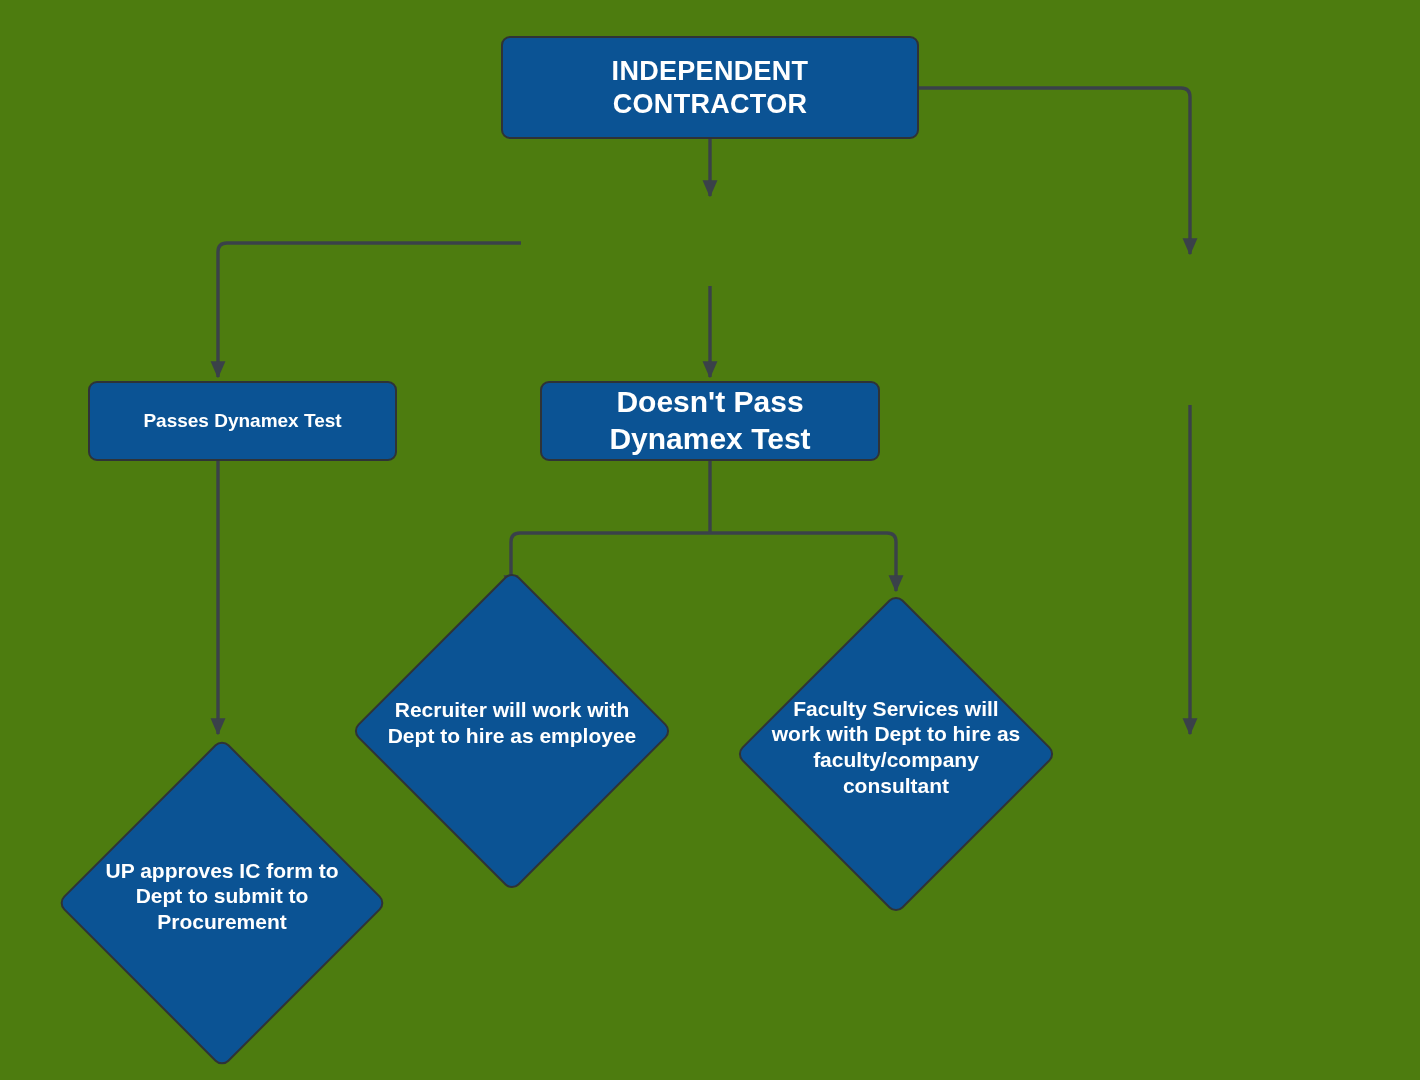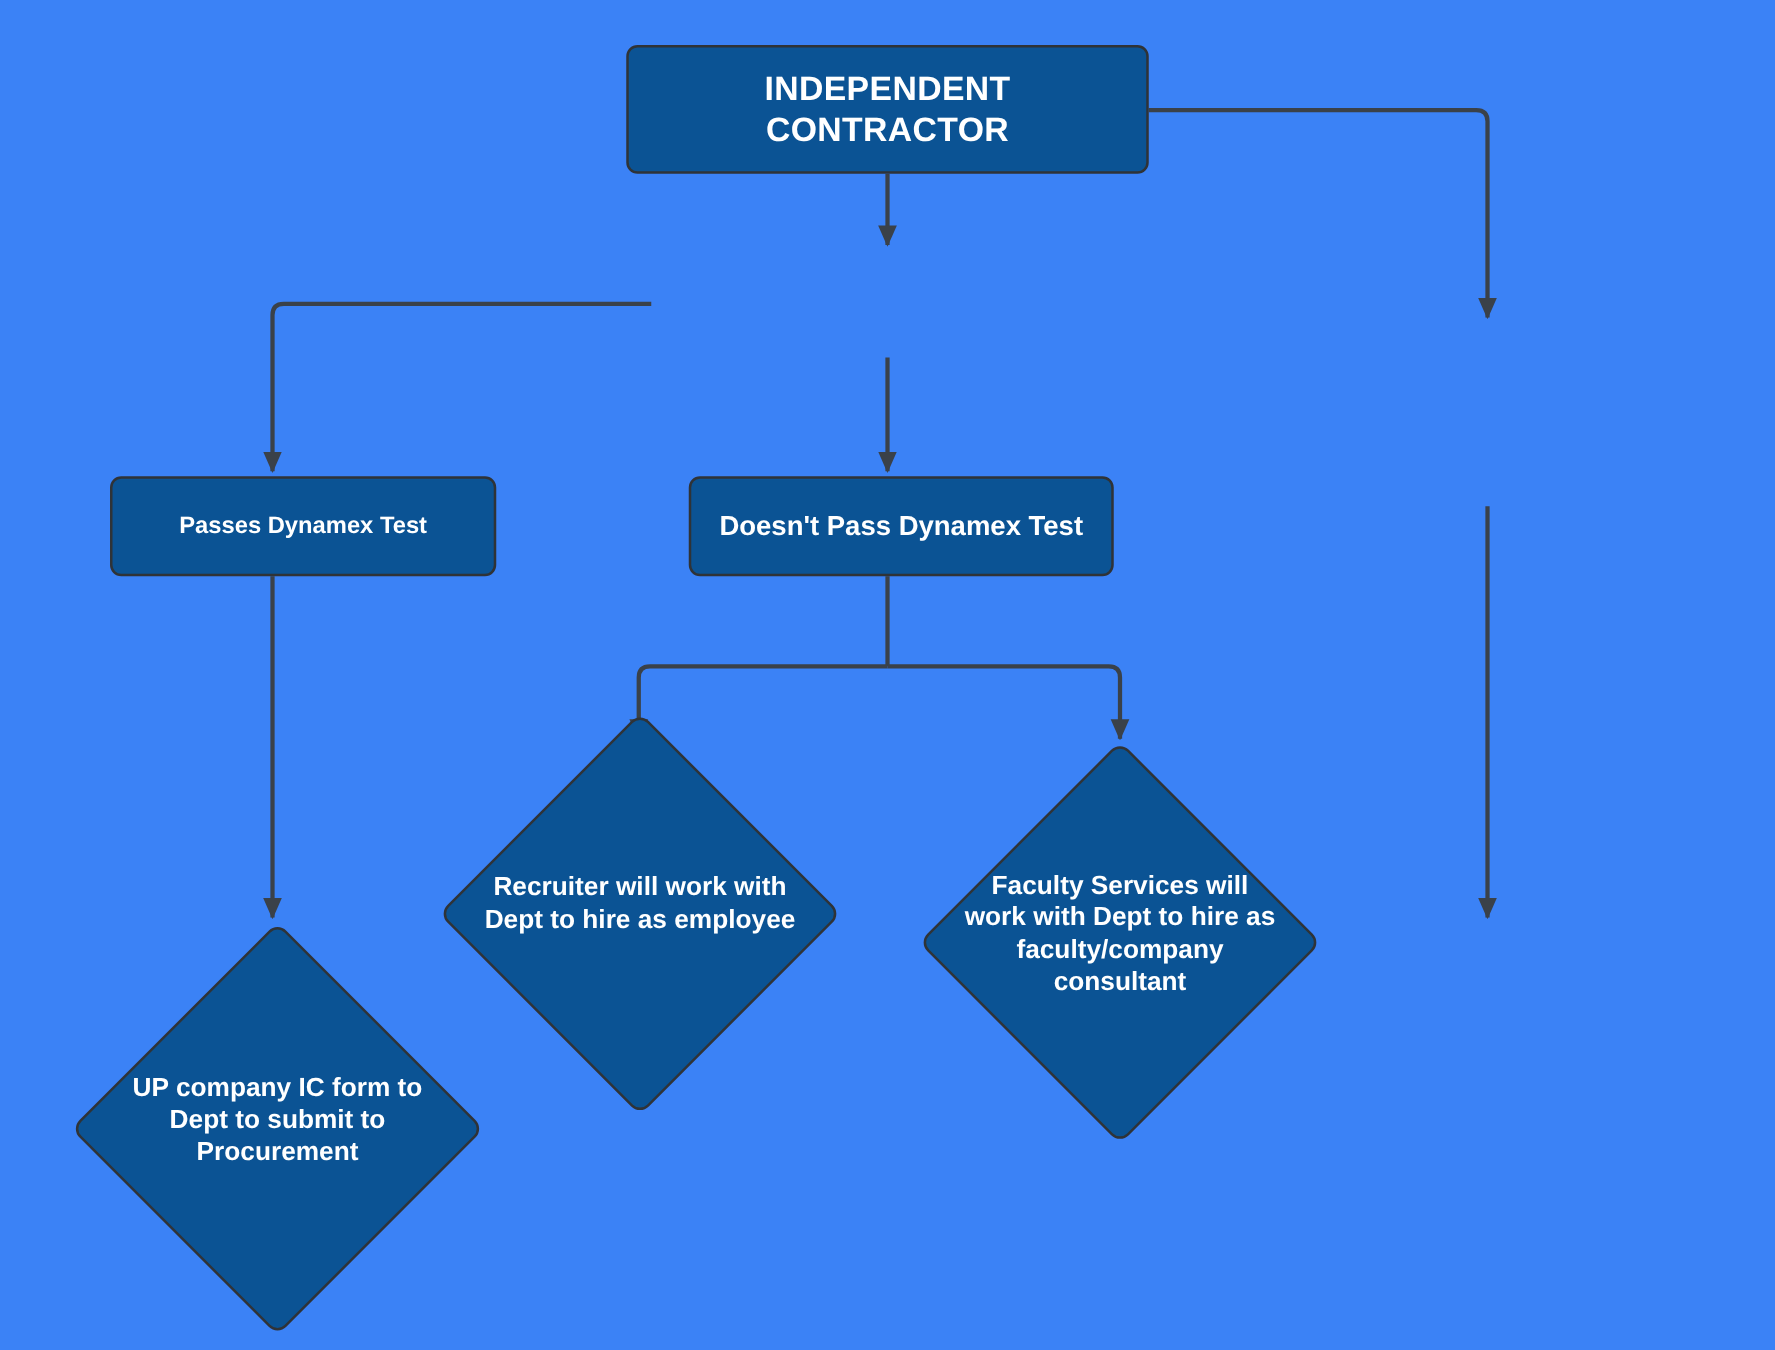--- a/index.html
+++ b/index.html
@@ -8,21 +8,21 @@
     padding: 0;
     background: #ffffff;
   }
   body {
     font-family: "Liberation Sans", sans-serif;
   }
   #canvas {
     position: relative;
     width: 1420px;
     height: 1080px;
-    background: #3b82f6;
+    background: #4d7c0f;
     overflow: hidden;
   }
   #edge-layer {
     position: absolute;
     left: 0;
     top: 0;
     width: 1420px;
     height: 1080px;
   }
   .node {
@@ -86,22 +86,21 @@
   #node-large-service-agreement {
     left: 1001px; top: 259px; width: 388px; height: 146px;
     font-size: 22px;
   }
   #node-passes-dynamex {
     left: 88px; top: 381px; width: 309px; height: 80px;
     font-size: 19px;
   }
   #node-doesnt-pass-dynamex {
     left: 540px; top: 381px; width: 340px; height: 80px;
-    font-size: 22px;
-    margin-left: 11px;
+    font-size: 30px;
   }
 
   #node-recruiter-employee {
     left: 338px; top: 572px; width: 348px; height: 318px;
     font-size: 21px;
   }
   #node-recruiter-employee .dia-shape {
     width: 228px; height: 228px;
     margin-left: -114px; margin-top: -114px;
     transform: rotate(45deg);
@@ -215,18 +214,18 @@
   <div class="node diamond" id="node-faculty-services">
     <div class="dia-shape"></div>
     <div class="dia-label">
       <span>Faculty Services will work with Dept to hire as faculty/company consultant</span>
     </div>
   </div>
 
   <div class="node diamond" id="node-up-approves">
     <div class="dia-shape"></div>
     <div class="dia-label">
-      <span>UP company IC form to Dept to submit to Procurement</span>
+      <span>UP approves IC form to Dept to submit to Procurement</span>
     </div>
   </div>
 
 
 </div>
 
 </body></html>

